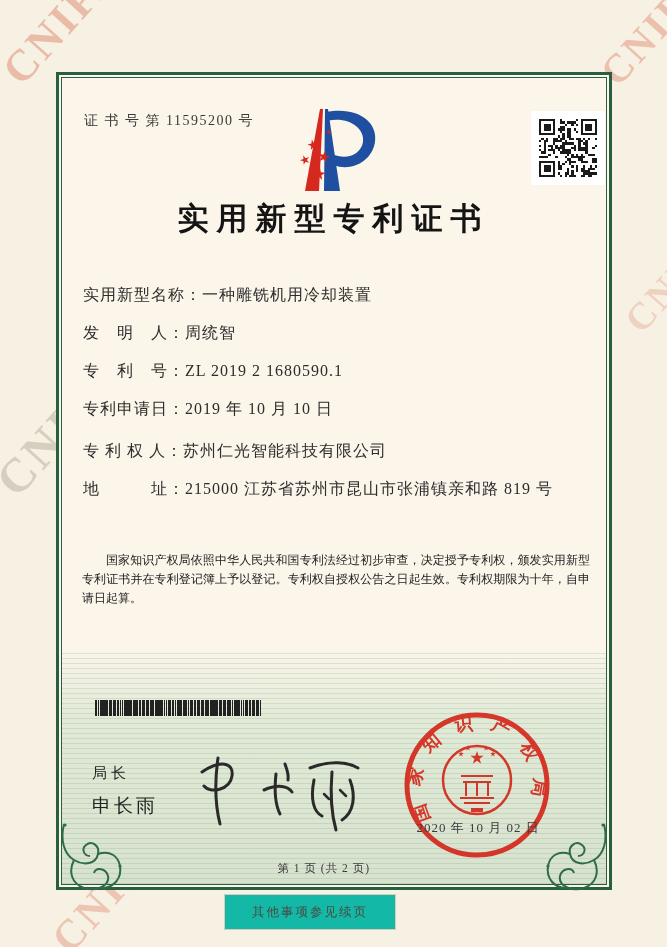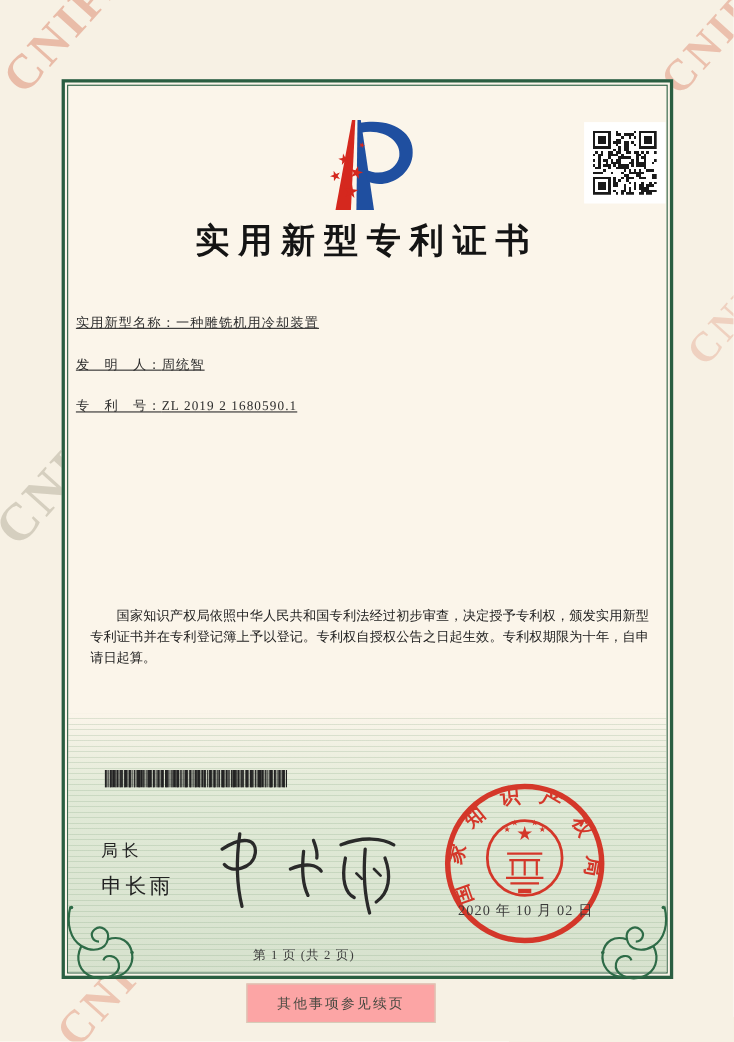--- a/index.html
+++ b/index.html
@@ -37,21 +37,21 @@
 
   .cert-no{position:absolute; left:84px; top:112px; font-size:14px; letter-spacing:1.5px; color:#3a3a3a;}
   .title{
     position:absolute; left:0; top:198px; width:667px; text-align:center;
     font-size:31px; font-weight:bold; letter-spacing:8px; color:#141414;
   }
   .logo{position:absolute; left:284px; top:104px;}
   .qrbox{position:absolute; left:531px; top:111px; width:74px; height:74px; background:#fff;}
   .qrbox svg{position:absolute; left:8px; top:8px;}
 
-  .row{position:absolute; left:69px; font-size:12px; letter-spacing:1px; white-space:nowrap; color:#2d2d2d;text-decoration:underline;}
+  .row{position:absolute; left:83px; font-size:16px; letter-spacing:1px; white-space:nowrap; color:#2d2d2d;}
   .r1{top:285px;} .r2{top:323px;} .r3{top:361px;text-align:right;} .r4{top:399px;}
   .r5{top:441px;} .r6{top:479px;} .r7{top:519px;}
   .row .lbl{color:#2d2d2d;}
   .row .val{color:#2d2d2d;}
   .gap2{display:inline-block; width:46px;}
 
   .body-text{
     position:absolute; left:82px; top:551px; width:508px;
     font-size:12px; line-height:19px; text-align:justify; color:#222;
   }
@@ -67,26 +67,26 @@
 
   .signer-title{position:absolute; left:92px; top:764px; font-size:15px; letter-spacing:4px; color:#222;text-align:center;}
   .signer-name{position:absolute; left:92px; top:793px; font-size:19px; letter-spacing:3px; color:#222;}
   .signature{position:absolute; left:190px; top:746px;}
 
   .flourish{position:absolute;}
   .fl-left{left:58px; top:820px;}
   .fl-right{left:544px; top:820px; transform:scaleX(-1);}
 
   .page-num{
-    position:absolute; left:230px; top:861px; width:140px; text-align:left;
+    position:absolute; left:230px; top:861px; width:140px; text-align:right;
     font-size:11.5px; letter-spacing:1px; color:#3c3c3c;
   }
   .cont-tab{
     position:absolute; left:224px; top:894px; width:170px; height:34px;
-    border:1px solid #d6ccb8; background:#fca5a5;
+    border:1px solid #d6ccb8; background:#14b8a6;
     display:flex; align-items:center; justify-content:center;
     font-size:12.5px; letter-spacing:2px; color:#4a4a42;text-align:center;
   }
 </style>
 </head>
 <body>
 
 <div class="page">
 
   <div class="wm wm1">CNIPA</div>
@@ -95,20 +95,21 @@
   <div class="wm wm4">CNIPA</div>
   <div class="wm wm5">CNIPA</div>
   <div class="wm wm6">CNIPA</div>
 
   <div class="frame">
     <div class="frame-inner">
       <div class="green-zone"></div>
     </div>
   </div>
 
+  <div class="cert-no">证 书 号 第 11595200 号</div>
 
   <div class="logo">
     <svg width="100" height="92" viewBox="0 0 100 92">
       <defs>
         <path id="st" d="M0,-10 L2.25,-3.09 9.51,-3.09 3.63,1.18 5.88,8.09 0,3.82 -5.88,8.09 -3.63,1.18 -9.51,-3.09 -2.25,-3.09 Z"></path>
       </defs>
       <polygon points="36,5 39,5 35,87 21,87" fill="#d5281e"></polygon>
       <polygon points="41,5 44,5 56,87 40,87" fill="#1f4fa0"></polygon>
       <path d="M42,8 C74,2 94,18 91,38 C88,58 66,68 50,61 L48,50 C63,57 77,50 79,38 C81,24 64,12 43,17 Z" fill="#1f4fa0"></path>
       <use href="#st" transform="translate(45,28) scale(0.28) rotate(20)" fill="#d5281e"></use>
@@ -137,20 +138,29 @@
   <div class="title">实用新型专利证书</div>
 
   <div class="row r1">
     <span class="lbl">实用新型名称：</span><span class="val">一种雕铣机用冷却装置</span>
   </div>
   <div class="row r2">
     <span class="lbl">发　明　人：</span><span class="val">周统智</span>
   </div>
   <div class="row r3">
     <span class="lbl">专　利　号：</span><span class="val">ZL 2019 2 1680590.1</span>
+  </div>
+  <div class="row r4">
+    <span class="lbl">专利申请日：</span><span class="val">2019 年 10 月 10 日</span>
+  </div>
+  <div class="row r5">
+    <span class="lbl">专 利 权 人：</span><span class="val">苏州仁光智能科技有限公司</span>
+  </div>
+  <div class="row r6">
+    <span class="lbl">地　　　址：</span><span class="val">215000 江苏省苏州市昆山市张浦镇亲和路 819 号</span>
   </div>
 
   <div class="body-text">
     <p>国家知识产权局依照中华人民共和国专利法经过初步审查，决定授予专利权，颁发实用新型专利证书并在专利登记簿上予以登记。专利权自授权公告之日起生效。专利权期限为十年，自申请日起算。</p>
   </div>
 
   <div class="barcode">
     <svg width="166" height="16" viewBox="0 0 166 16">
       <defs>
         <pattern id="bc1" width="11" height="16" patternUnits="userSpaceOnUse">

